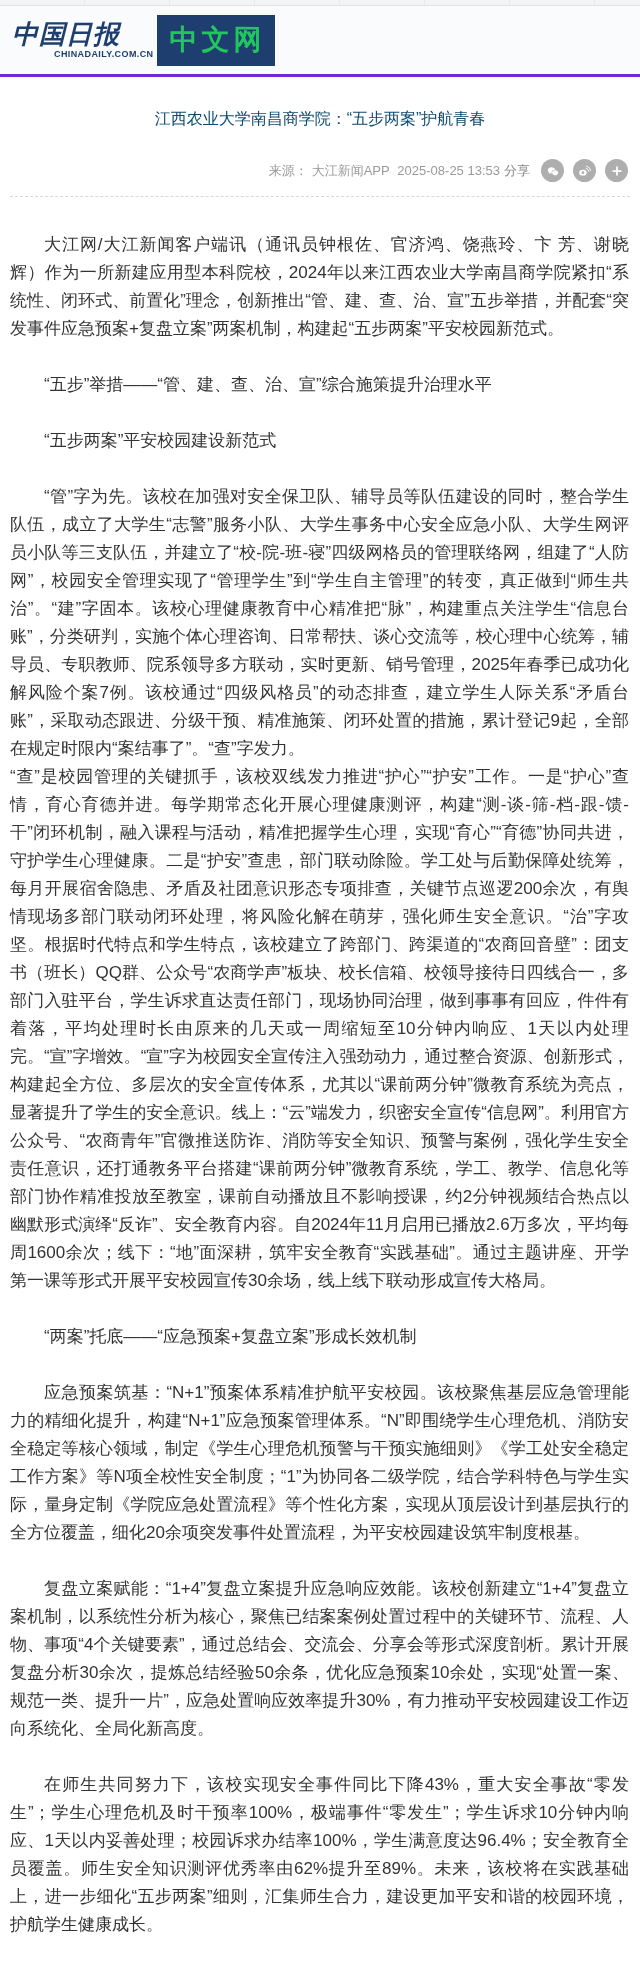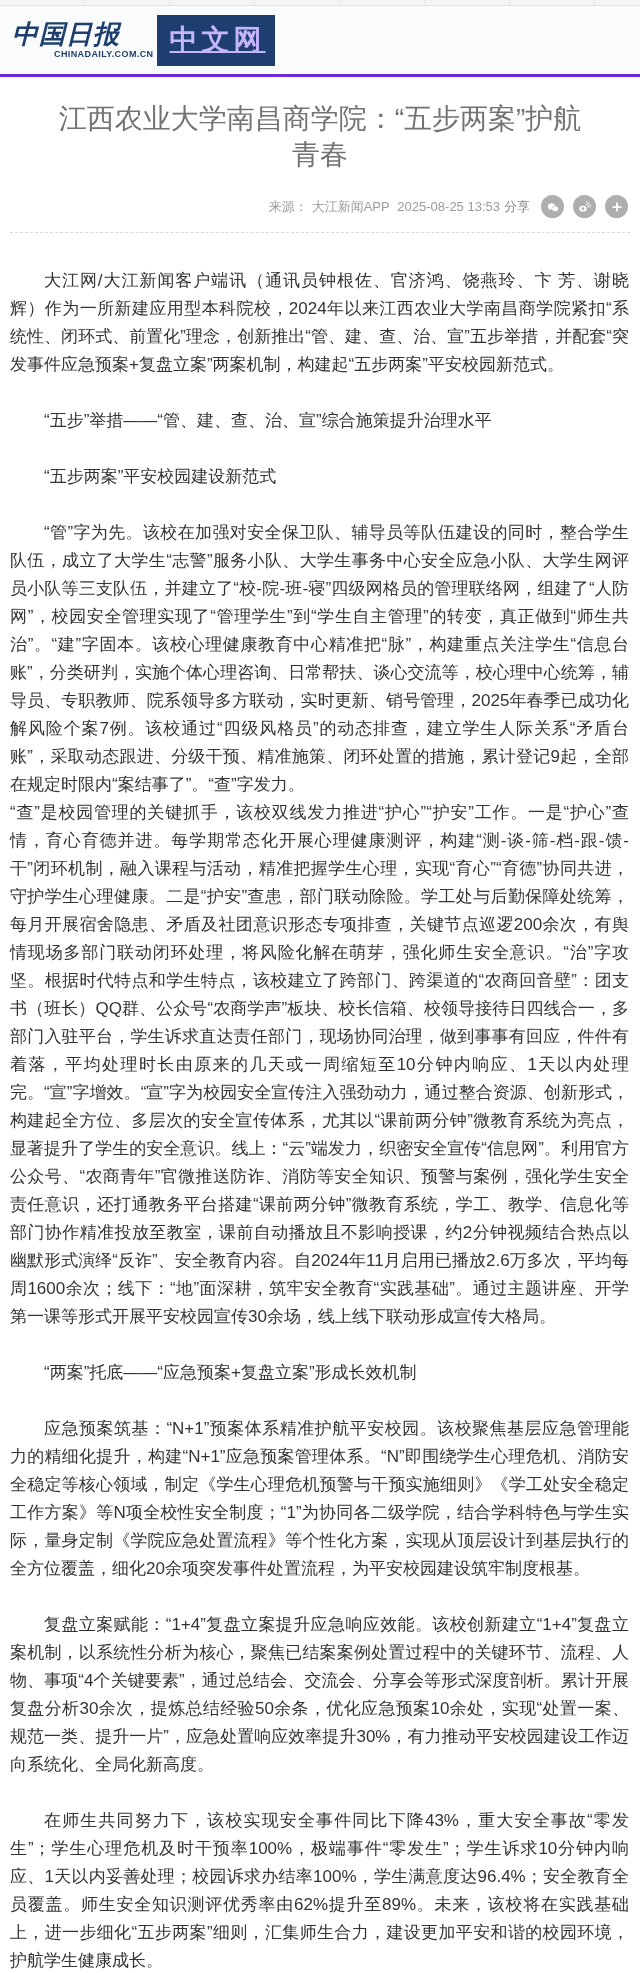--- a/index.html
+++ b/index.html
@@ -30,34 +30,33 @@
     font-family:"Liberation Serif","DejaVu Serif",serif;
     font-weight:bold; font-style:italic;
     font-size:26px; letter-spacing:1px;
     color:#1d3e6e;
   }
   .logo-sub {
     font-size:9px; font-weight:bold; letter-spacing:0.4px;
     color:#1d3e6e; margin-top:2px;padding-left:42px;
   }
   .site-badge {
-    background:#1d3e6e; color:#c4b5fd;
+    background:#1d3e6e; color:#22c55e;
     font-family:"Liberation Serif","DejaVu Serif",serif;
     font-weight:bold; font-size:28px; letter-spacing:4px;
     padding:6px 10px 7px 12px;
     cursor:pointer;
-    text-decoration:underline;
   }
 
   
   .title-wrap { background:#ffffff; padding:24px 48px 14px 48px; }
   .article-title {
     margin:0;
-    font-size:28px; line-height:36px; font-weight:400;
-    color:#737373; text-align:center;
+    font-size:16px; line-height:36px; font-weight:400;
+    color:#0c4a6e; text-align:center;
   }
 
   
   .meta-row {
     display:flex; justify-content:flex-end; align-items:center;
     padding:8px 12px 14px 12px;
   }
   .meta-left { font-size:13px; color:#9a9a9a; }
   .meta-left span { margin-right:4px; }
   .share-group { display:flex; align-items:center; gap:9px; }

